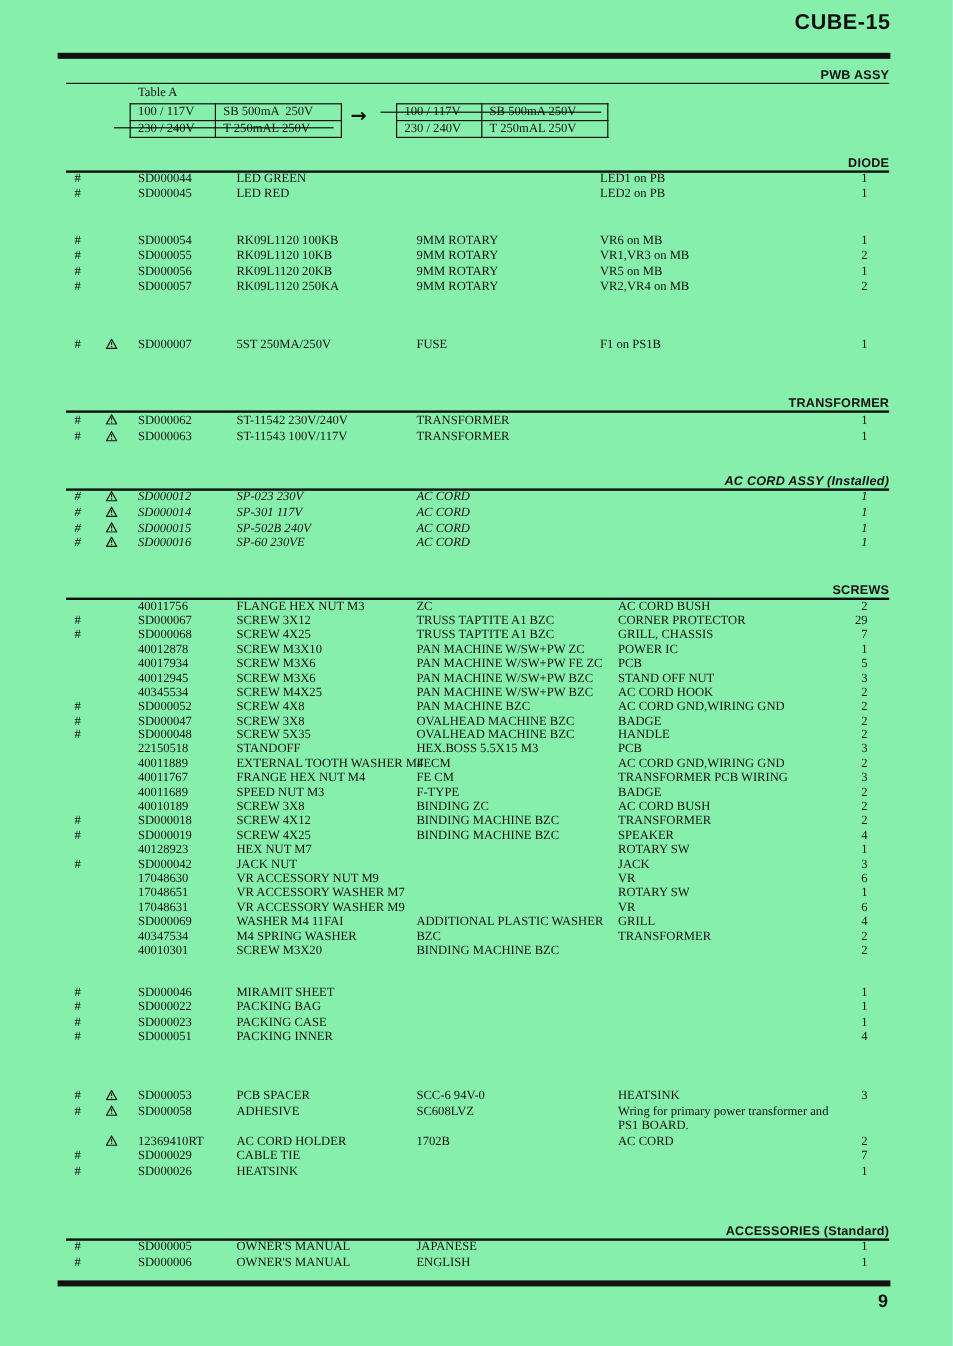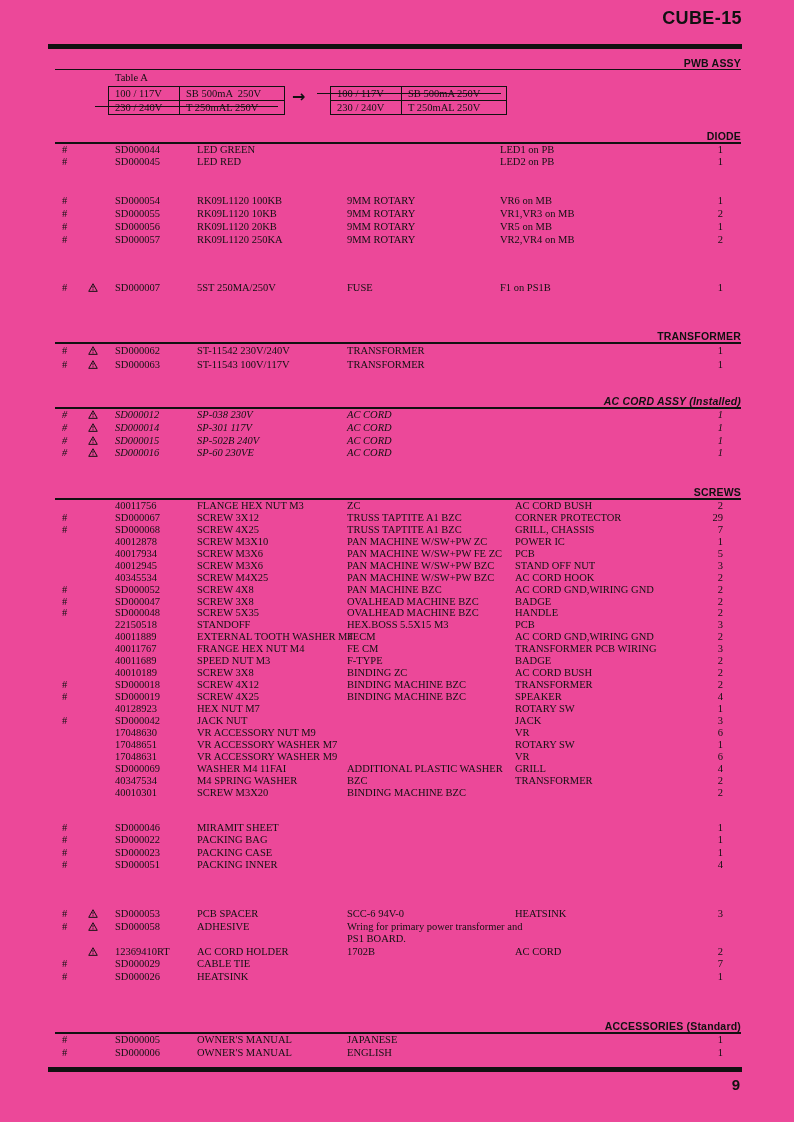--- a/index.html
+++ b/index.html
@@ -1,17 +1,17 @@
 <!DOCTYPE html>
 <html><head>
 <meta charset="utf-8">
 <style>
   html,body { margin:0; padding:0; background:#e8e8e8; }
   .page {
-    position:relative; width:794px; height:1122px; background:#ec4899;
+    position:relative; width:794px; height:1122px; background:#86efac;
     font-family:"Liberation Serif", serif; color:#111; overflow:hidden;
     margin:0 auto;
   }
   .bar { position:absolute; left:48px; width:694px; height:5px; background:#111; }
   .doc-title {
     position:absolute; right:52px; top:8px;
     font-family:"Liberation Sans", sans-serif; font-weight:bold;
     font-size:18px; letter-spacing:0.4px;
   }
   .page-num {
@@ -203,21 +203,21 @@
     <div class="section" style="top: 395px; font-style: italic; --pitch: 12.8px;">
       <div class="sec-title">AC CORD ASSY (Installed)</div>
       <div class="row">
         <span>#</span>
         <span class="safety"><svg width="10" height="9" viewBox="0 0 12 11">
             <path d="M6 0.9 L11.2 10.2 H0.8 Z" fill="none" stroke="#111" stroke-width="1.2"></path>
             <line x1="6" y1="3.6" x2="6" y2="6.6" stroke="#111" stroke-width="1.1"></line>
             <circle cx="6" cy="8.3" r="0.75" fill="#111"></circle>
           </svg></span>
         <span>SD000012</span>
-        <span>SP-038 230V</span>
+        <span>SP-023 230V</span>
         <span>AC CORD</span>
         <span></span>
         <span class="qty">1</span>
       </div>
       <div class="row">
         <span>#</span>
         <span class="safety"><svg width="10" height="9" viewBox="0 0 12 11">
             <path d="M6 0.9 L11.2 10.2 H0.8 Z" fill="none" stroke="#111" stroke-width="1.2"></path>
             <line x1="6" y1="3.6" x2="6" y2="6.6" stroke="#111" stroke-width="1.1"></line>
             <circle cx="6" cy="8.3" r="0.75" fill="#111"></circle>
@@ -537,20 +537,21 @@
       </div>
       <div class="row tall">
         <span>#</span>
         <span class="safety"><svg width="10" height="9" viewBox="0 0 12 11">
             <path d="M6 0.9 L11.2 10.2 H0.8 Z" fill="none" stroke="#111" stroke-width="1.2"></path>
             <line x1="6" y1="3.6" x2="6" y2="6.6" stroke="#111" stroke-width="1.1"></line>
             <circle cx="6" cy="8.3" r="0.75" fill="#111"></circle>
           </svg></span>
         <span>SD000058</span>
         <span>ADHESIVE</span>
+        <span>SC608LVZ</span>
         <span>Wring for primary power transformer and
 PS1 BOARD.</span>
         <span class="qty"></span>
       </div>
       <div class="row">
         <span></span>
         <span class="safety"><svg width="10" height="9" viewBox="0 0 12 11">
             <path d="M6 0.9 L11.2 10.2 H0.8 Z" fill="none" stroke="#111" stroke-width="1.2"></path>
             <line x1="6" y1="3.6" x2="6" y2="6.6" stroke="#111" stroke-width="1.1"></line>
             <circle cx="6" cy="8.3" r="0.75" fill="#111"></circle>

